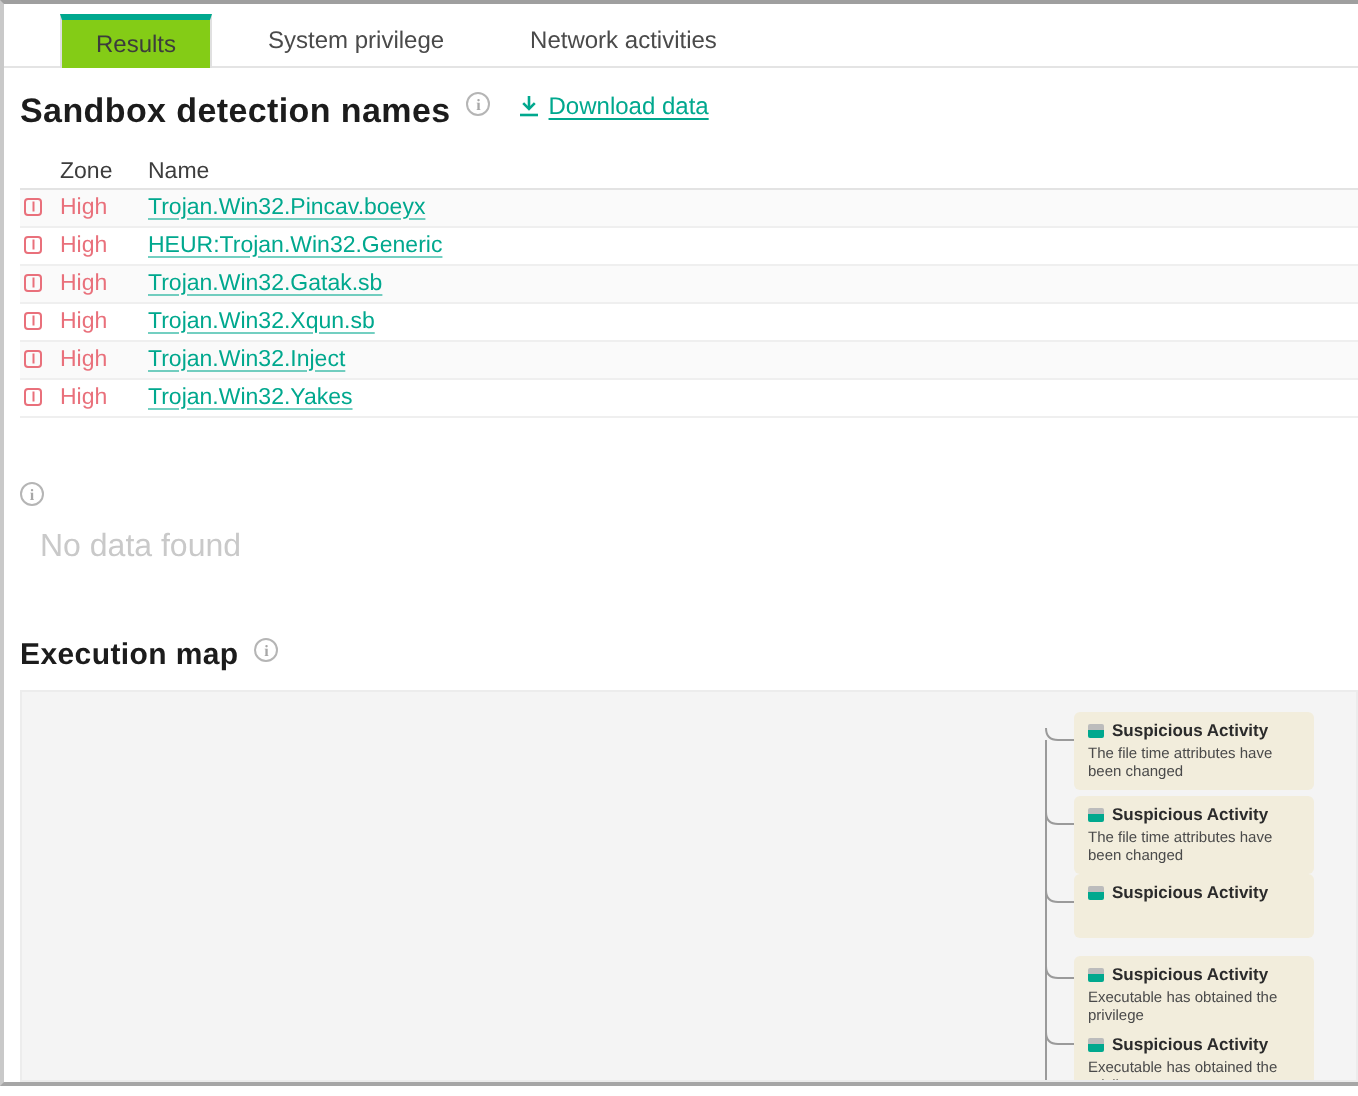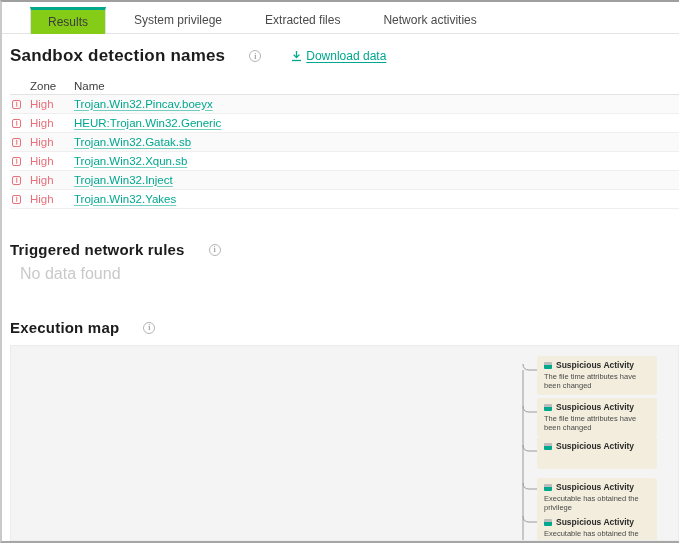--- a/index.html
+++ b/index.html
@@ -33,21 +33,21 @@
     border-top:3px solid var(--accent);
     border-left:1px solid #e0e0e0;
     border-right:1px solid #e0e0e0;
     background:#84cc16;
     margin-bottom:-1px;
     color:#3c3c3c;
     padding:0 17px;
   }
 
   
-  .sec-head { position:absolute; left:8px; display:flex; align-items:center; gap:24px; }
+  .sec-head { position:absolute; left:8px; display:flex; align-items:flex-start; gap:8px; }
   .h1 { font-size:17px; font-weight:bold; color:#1c1c1c; letter-spacing:.2px; }
   .h2 { font-size:15px; font-weight:bold; color:#1c1c1c; letter-spacing:.2px; }
   .info-icon {
     width:12px; height:12px; border:1px solid #b5b5b5; border-radius:50%;
     color:#a7a7a7; font-size:8px; font-weight:bold; font-family:"Liberation Serif", serif;
     display:inline-flex; align-items:center; justify-content:center; flex:0 0 auto;
   }
   .download {
     display:inline-flex; align-items:center; gap:4px;
     color:var(--accent); font-size:12px; cursor:pointer; margin-left:6px;
@@ -104,21 +104,20 @@
   .map-node .nd { font-size:7.5px; color:#4a4a4a; line-height:9px; margin-top:2px; }
 </style>
 </head>
 <body>
 
 <div class="page">
 
   <div class="tabbar" id="tabbar">
       <div class="tab active">Results</div>
       <div class="tab">System privilege</div>
-      <div class="tab">Extracted files</div>
       <div class="tab">Network activities</div>
     </div>
 
   <div class="sec-head" style="top:44px;">
     <span class="h1">Sandbox detection names</span>
     <span class="info-icon">i</span>
     <span class="download">
       <svg width="11" height="12" viewBox="0 0 11 12" fill="none" stroke="#00a88e" stroke-width="1.3">
         <line x1="5.5" y1="1" x2="5.5" y2="7"></line>
         <polyline points="2.6,4.6 5.5,7.5 8.4,4.6"></polyline>
@@ -164,21 +163,20 @@
         </tr>
         <tr>
           <td><span class="zone-ic"></span></td>
           <td><span class="zone-txt">High</span></td>
           <td><a class="name-link">Trojan.Win32.Yakes</a></td>
         </tr>
       </tbody>
   </table>
 
   <div class="sec-head" style="top:239px;">
-    <span class="h2">Triggered network rules</span>
     <span class="info-icon">i</span>
   </div>
   <div class="no-data" style="top:263px;">No data found</div>
 
   <div class="sec-head" style="top:317px;">
     <span class="h2">Execution map</span>
     <span class="info-icon">i</span>
   </div>
 
   <div class="map-panel">

